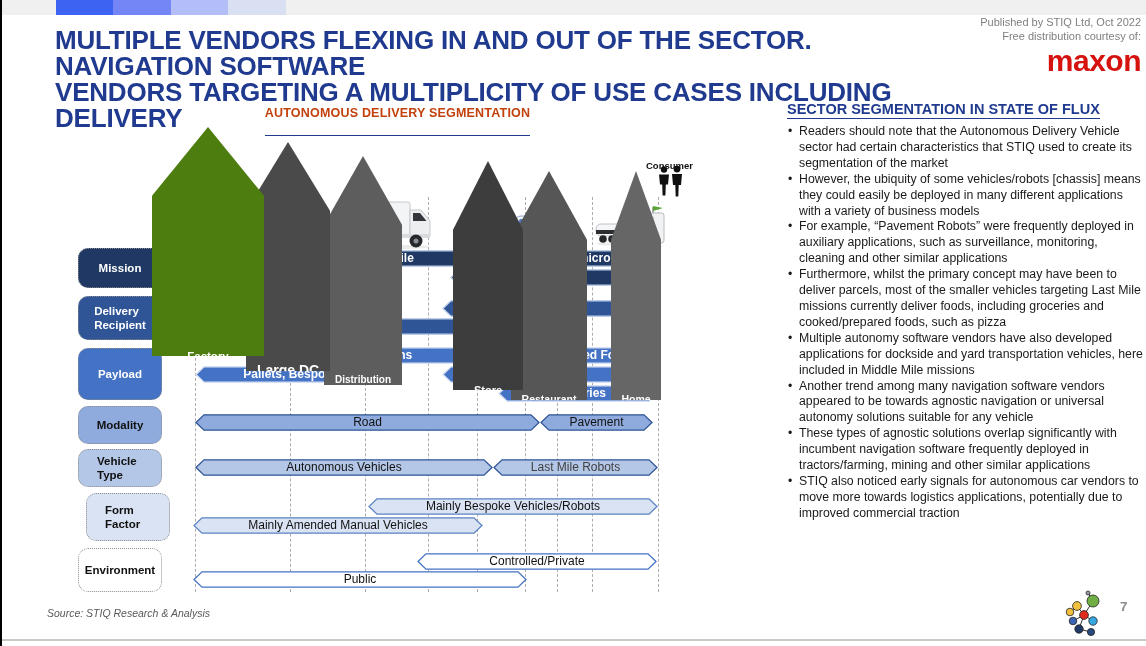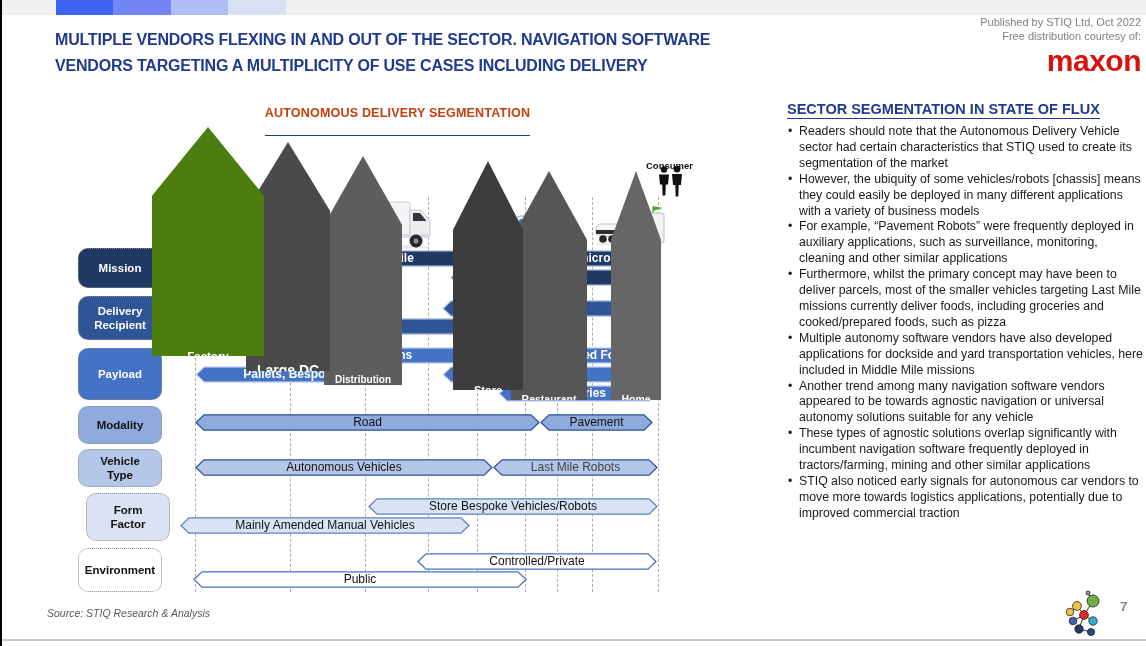--- a/index.html
+++ b/index.html
@@ -3,39 +3,39 @@
 <meta charset="utf-8">
 <style>
   html,body{margin:0;padding:0;background:#fff;}
   .slide{position:relative;width:1146px;height:646px;background:#fff;overflow:hidden;
          font-family:"Liberation Sans",sans-serif;}
   
   .top-strip{position:absolute;left:0;top:0;width:1146px;height:15px;background:#F0F0F0;z-index:5;}
   .strip-seg{position:absolute;top:0;height:15px;}
   .left-edge{position:absolute;left:0;top:0;width:2px;height:646px;background:#000;z-index:60;}
   
-  .title{position:absolute;left:55px;top:27px;width:900px;font-size:16px;font-weight:700;
+  .title{position:absolute;left:55px;top:27px;width:900px;font-size:26px;font-weight:700;
          color:#1F3A8F;letter-spacing:-0.2px;line-height:26px;}
   .meta{position:absolute;right:5px;top:16px;text-align:right;z-index:6;}
   .pub{font-size:11px;color:#808080;line-height:13.5px;}
   .logo{font-size:30px;font-weight:800;color:#D5120E;letter-spacing:-0.5px;line-height:32px;margin-top:2px;}
   
   .diagram{position:absolute;inset:0;}
   .diagram-title-wrap{position:absolute;left:190px;top:103px;width:415px;text-align:center;}
   .diagram-title{display:inline-block;font-size:12.5px;font-weight:700;color:#c2410c;
                  border-bottom:1.5px solid #1F3A8F;padding-bottom:15px;letter-spacing:0.2px;}
   .gridline{position:absolute;width:0;border-left:1px dashed #ADADAD;}
   .building{position:absolute;clip-path:polygon(50% 0%,100% 30%,100% 100%,0% 100%,0% 30%);
             color:#fff;font-weight:700;display:flex;align-items:center;justify-content:center;
             text-align:center;padding-top:20%;box-sizing:border-box;line-height:1.12;}
   .consumer-label{position:absolute;left:646px;top:160px;width:46px;text-align:center;
                   font-size:9.5px;font-weight:700;color:#111;}
   .vehicle{position:absolute;}
   .category{position:absolute;left:78px;width:84px;border:1px dotted #8C8C8C;border-radius:10px;
-            display:flex;align-items:center;justify-content:center;text-align:center;
+            display:flex;align-items:center;justify-content:center;
             font-size:11.5px;font-weight:700;line-height:1.25;box-sizing:border-box;padding:18px;}
   .arrow{position:absolute;}
   .arrow svg{position:absolute;left:0;top:0;display:block;}
   .arrow-label{position:absolute;left:0;top:0;right:0;bottom:0;text-align:center;line-height:17px;
                font-size:12px;white-space:nowrap;}
   
   .panel{position:absolute;left:787px;top:100px;width:357px;}
   .panel-heading{display:inline-block;font-size:14.5px;font-weight:700;color:#1F3A8F;
                  border-bottom:1.5px solid #1F3A8F;padding-bottom:1px;}
   #bullets{list-style:none;margin:5px 0 0 0;padding:0;font-size:12.3px;line-height:15.9px;color:#1a1a1a;}
@@ -292,23 +292,23 @@
         <div class="arrow" style="left: 493px; top: 459px; width: 165px; height: 17px;">
           <svg width="165" height="17" viewBox="0 0 165 17">
             <path d="M9 0.8 L156 0.8 L164 8.5 L156 16.2 L9 16.2 L1 8.5 Z" fill="#B4C7E7" stroke="#2F5597" stroke-width="1.3"></path>
           </svg>
           <span class="arrow-label" style="color: #404040; font-weight: 400;">Last Mile Robots</span>
         </div>
         <div class="arrow" style="left: 368px; top: 498px; width: 290px; height: 17px;">
           <svg width="290" height="17" viewBox="0 0 290 17">
             <path d="M9 0.8 L281 0.8 L289 8.5 L281 16.2 L9 16.2 L1 8.5 Z" fill="#DAE3F3" stroke="#5B83C4" stroke-width="1.3"></path>
           </svg>
-          <span class="arrow-label" style="color: rgb(17, 17, 17); font-weight: 400;">Store Bespoke Vehicles/Robots</span>
-        </div>
-        <div class="arrow" style="left: 180px; top: 517px; width: 290px; height: 34px;">
+          <span class="arrow-label" style="color: rgb(17, 17, 17); font-weight: 400;">Mainly Bespoke Vehicles/Robots</span>
+        </div>
+        <div class="arrow" style="left: 193px; top: 517px; width: 290px; height: 34px;">
           <svg width="290" height="17" viewBox="0 0 290 17">
             <path d="M9 0.8 L281 0.8 L289 8.5 L281 16.2 L9 16.2 L1 8.5 Z" fill="#DAE3F3" stroke="#5B83C4" stroke-width="1.3"></path>
           </svg>
           <span class="arrow-label" style="color: rgb(17, 17, 17); font-weight: 400;">Mainly Amended Manual Vehicles</span>
         </div>
         <div class="arrow" style="left: 417px; top: 553px; width: 240px; height: 17px;">
           <svg width="240" height="17" viewBox="0 0 240 17">
             <path d="M9 0.8 L231 0.8 L239 8.5 L231 16.2 L9 16.2 L1 8.5 Z" fill="#FFFFFF" stroke="#4472C4" stroke-width="1.3"></path>
           </svg>
           <span class="arrow-label" style="color: rgb(17, 17, 17); font-weight: 400;">Controlled/Private</span>

